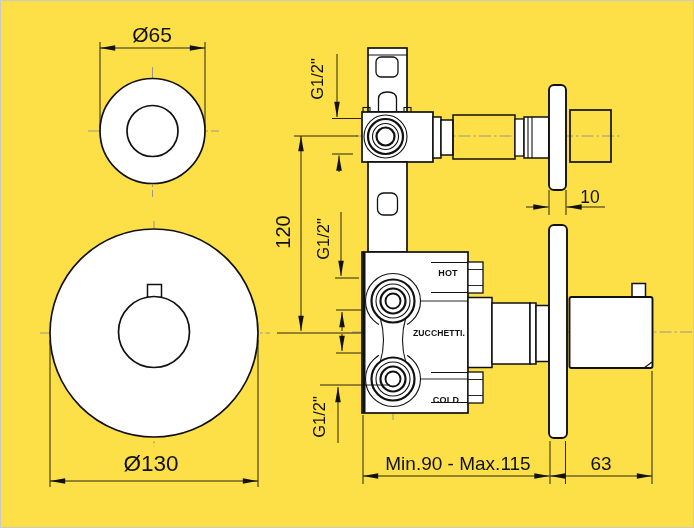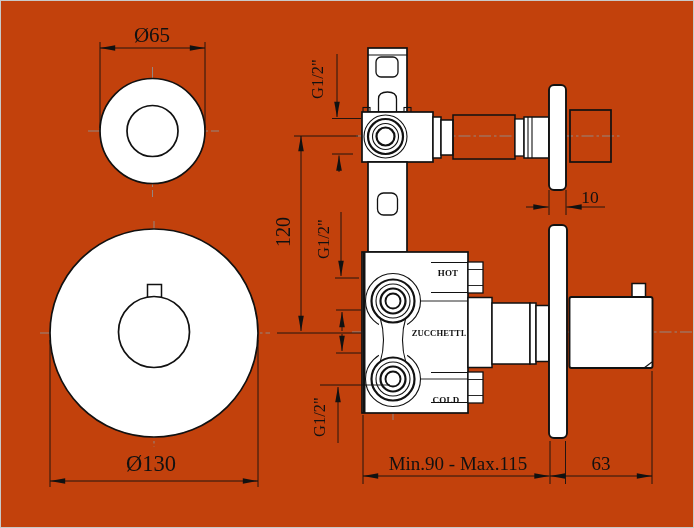--- a/index.html
+++ b/index.html
@@ -1,17 +1,17 @@
 <!DOCTYPE html>
 <html><head>
 <meta charset="utf-8">
 <style>
   html,body{margin:0;padding:0;background:#fff;}
-  #stage{position:relative;width:694px;height:528px;background:#c2410c;overflow:hidden;
-         font-family:Liberation Serif, serif;}
+  #stage{position:relative;width:694px;height:528px;background:#fde047;overflow:hidden;
+         font-family:Liberation Sans, sans-serif;}
   svg{position:absolute;left:0;top:0;}
   .ln{stroke:#111;fill:none;stroke-linecap:butt;}
   .w{fill:#fff;}
   .s09{stroke-width:0.9;}
   .s11{stroke-width:1.1;}
   .s13{stroke-width:1.3;}
   .s15{stroke-width:1.5;}
   .s17{stroke-width:1.7;}
   .s19{stroke-width:1.9;}
   .s22{stroke-width:2.2;}

